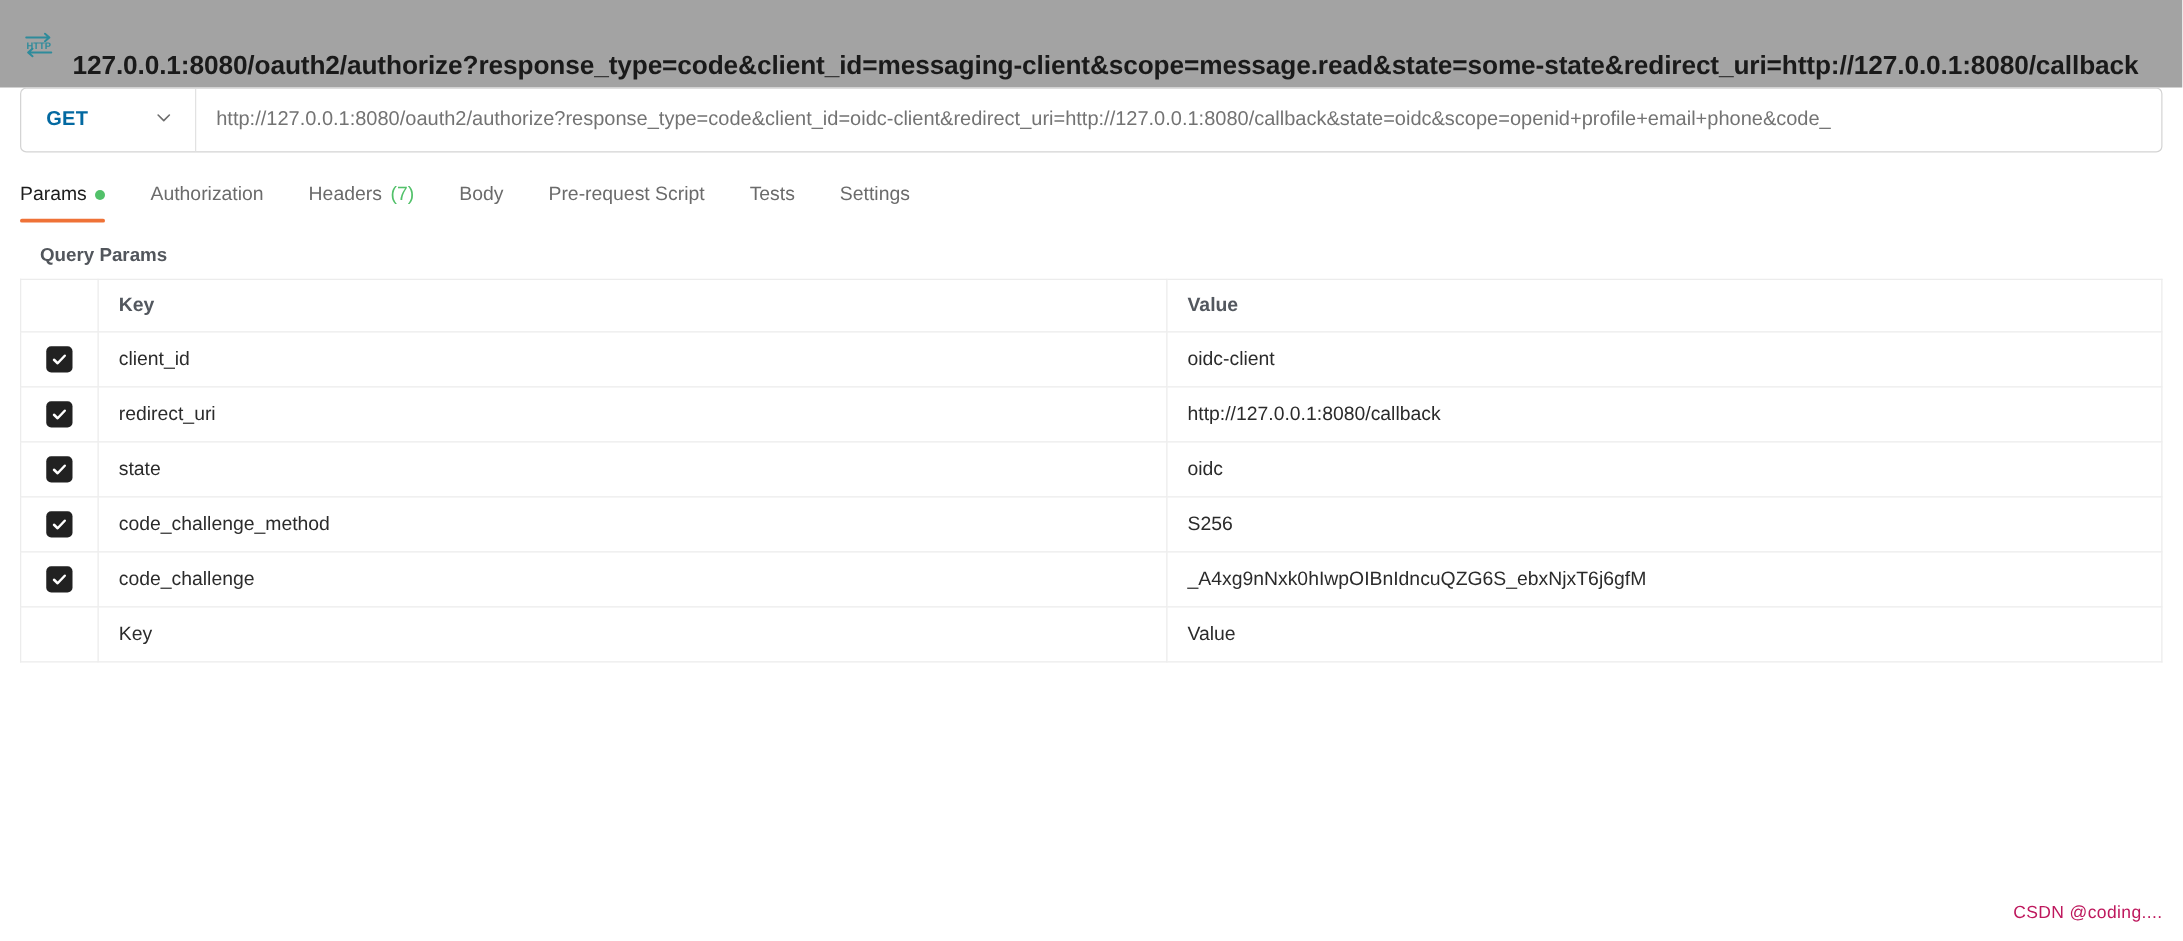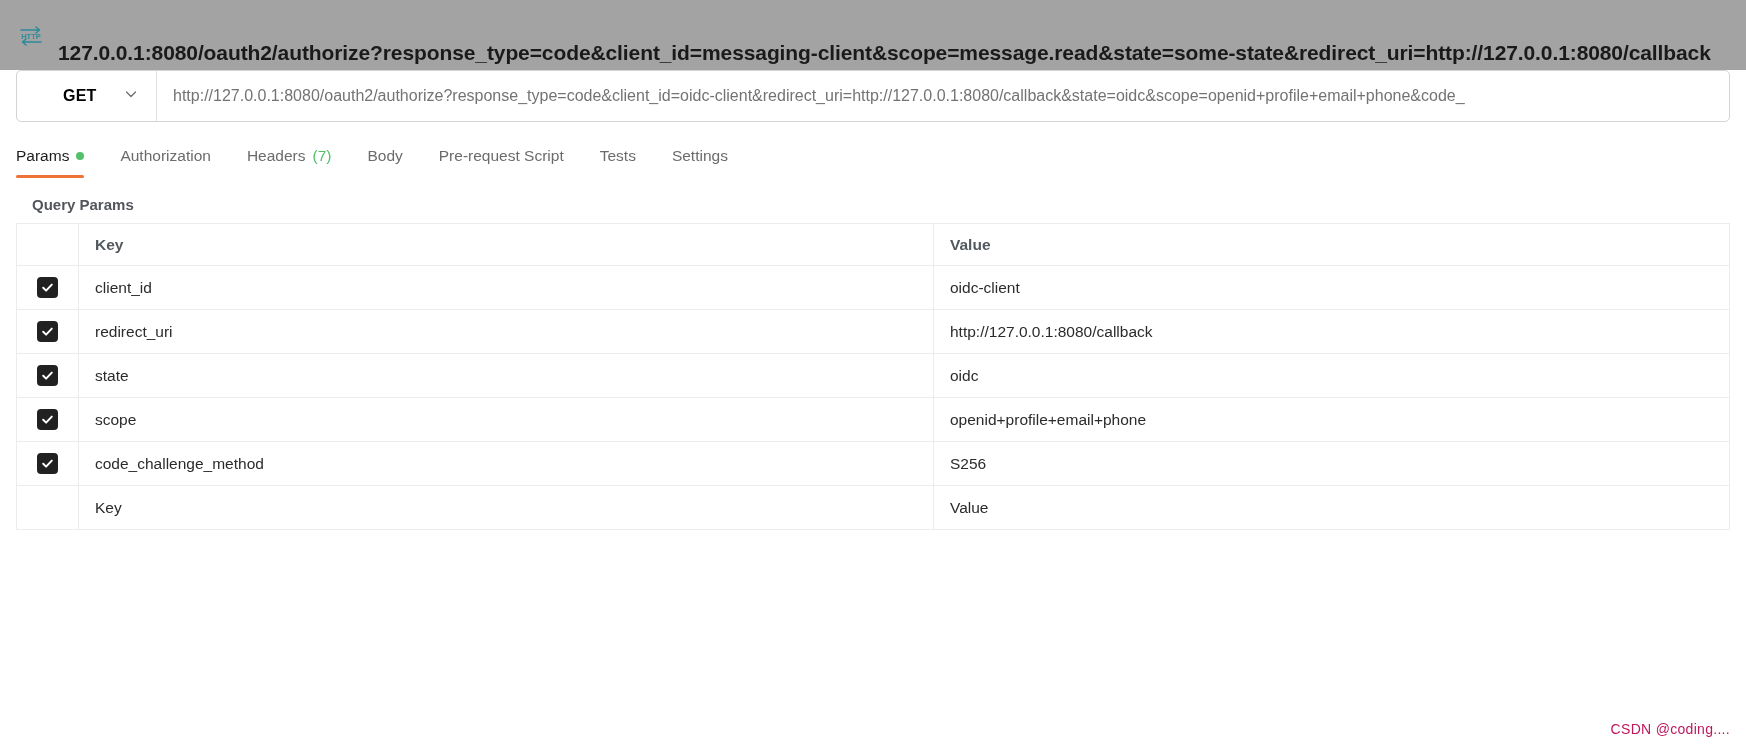--- a/index.html
+++ b/index.html
@@ -56,23 +56,22 @@
     width: 140px;
     flex: 0 0 140px;
     padding: 0 18px 0 20px;
     border-right: 1px solid #e2e2e2;
     cursor: pointer;
     user-select: none;
   }
   .method-label {
     font-size: 16px;
     font-weight: 700;
-    color: #000000;
+    color: #0369a1;
     letter-spacing: 0.2px;
-    margin-left: 26px;
   }
   .chev { display: block; }
   .url-input {
     flex: 1 1 auto;
     display: flex;
     align-items: center;
     padding: 0 14px 0 16px;
     font-size: 16px;
     color: #737373;
     white-space: nowrap;
@@ -291,31 +290,31 @@
             </span></td>
           <td>state</td>
           <td>oidc</td>
         </tr>
         <tr>
           <td class="check-cell"><span class="chk">
               <svg width="13" height="13" viewBox="0 0 13 13" aria-hidden="true">
                 <path d="M2.2 6.8 L5.1 9.6 L10.8 3.6" stroke="#ffffff" stroke-width="2" fill="none" stroke-linecap="round" stroke-linejoin="round"></path>
               </svg>
             </span></td>
-          <td>scope</td>
-          <td>openid+profile+email+phone</td>
-        </tr>
-        <tr>
-          <td class="check-cell"><span class="chk">
-              <svg width="13" height="13" viewBox="0 0 13 13" aria-hidden="true">
-                <path d="M2.2 6.8 L5.1 9.6 L10.8 3.6" stroke="#ffffff" stroke-width="2" fill="none" stroke-linecap="round" stroke-linejoin="round"></path>
-              </svg>
-            </span></td>
           <td>code_challenge_method</td>
           <td>S256</td>
+        </tr>
+        <tr>
+          <td class="check-cell"><span class="chk">
+              <svg width="13" height="13" viewBox="0 0 13 13" aria-hidden="true">
+                <path d="M2.2 6.8 L5.1 9.6 L10.8 3.6" stroke="#ffffff" stroke-width="2" fill="none" stroke-linecap="round" stroke-linejoin="round"></path>
+              </svg>
+            </span></td>
+          <td>code_challenge</td>
+          <td>_A4xg9nNxk0hIwpOIBnIdncuQZG6S_ebxNjxT6j6gfM</td>
         </tr>
         <tr>
           <td class="check-cell"></td>
           <td class="placeholder-text">Key</td>
           <td class="placeholder-text">Value</td>
         </tr>
       </tbody>
   </table>
 </div>
 

